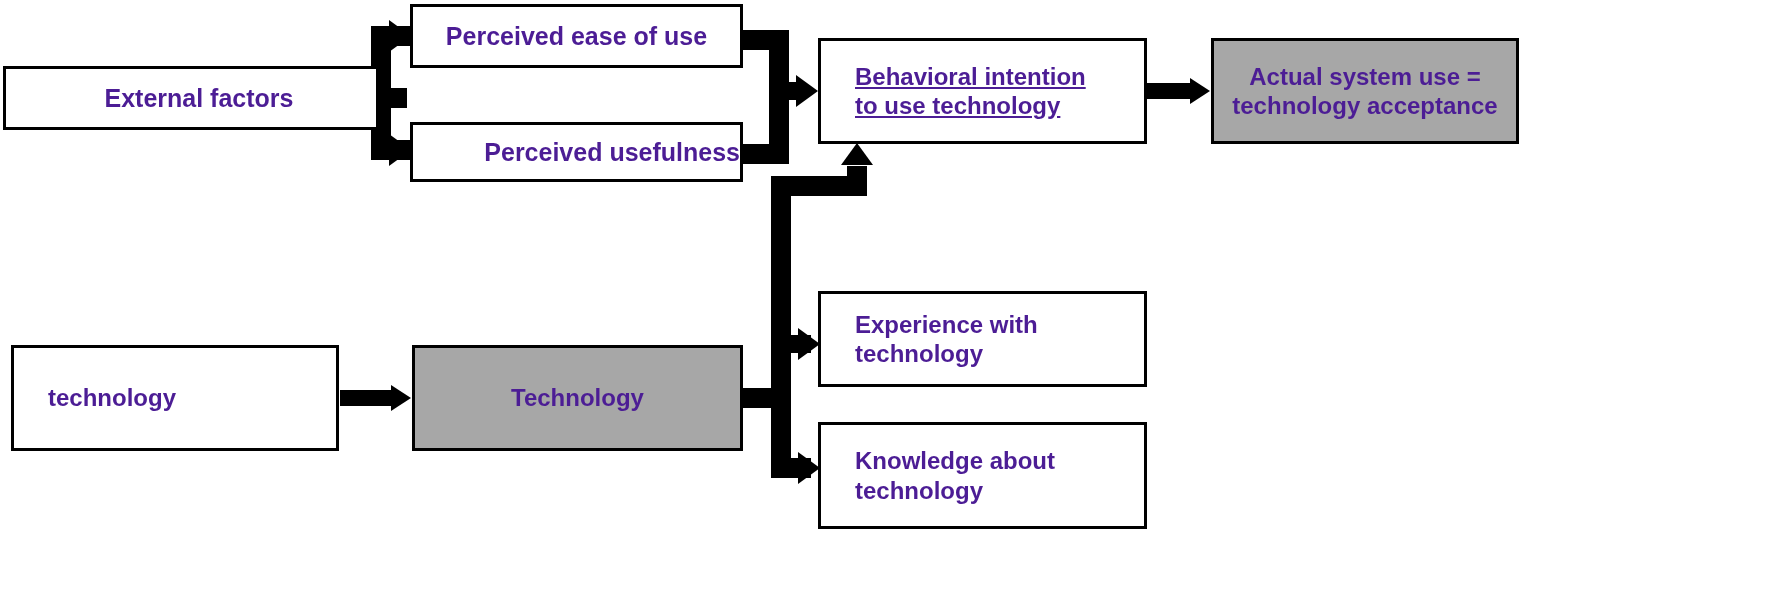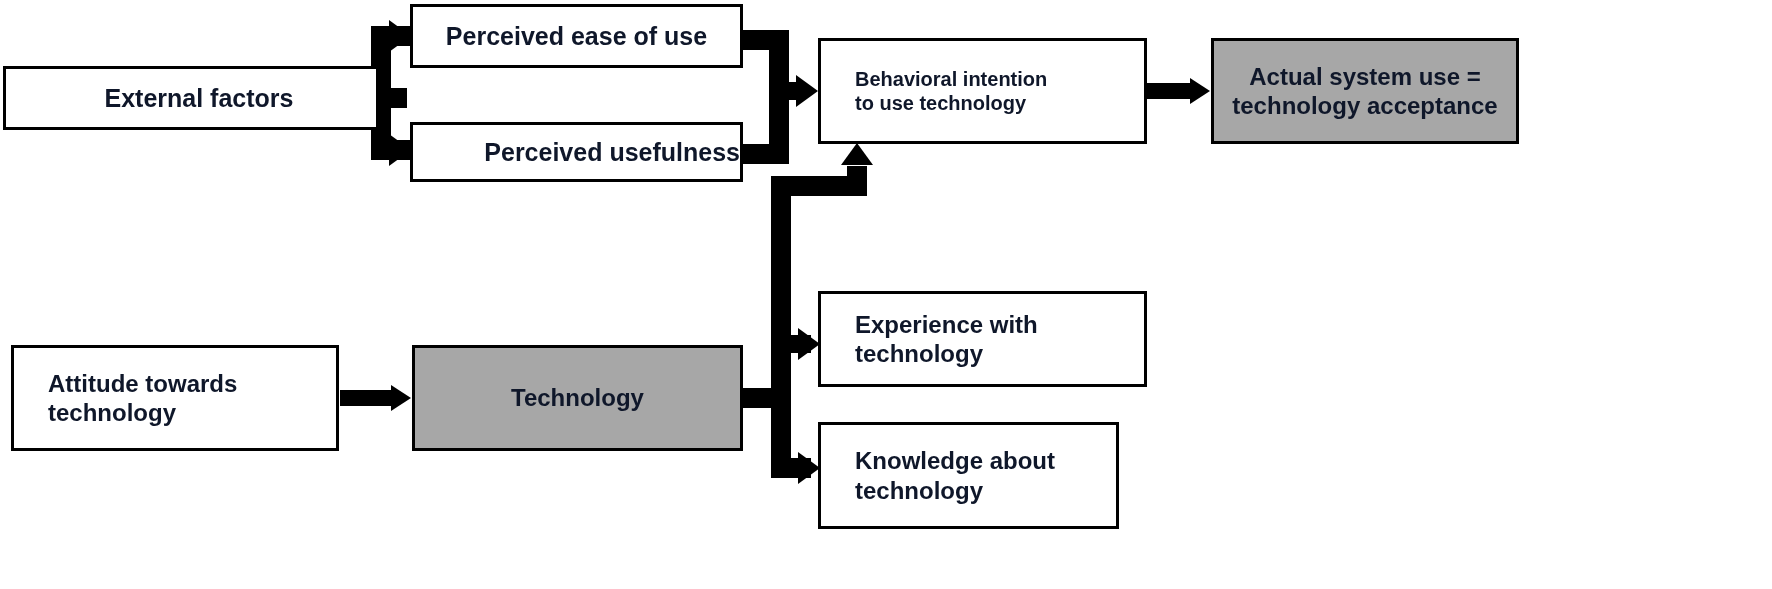--- a/index.html
+++ b/index.html
@@ -20,37 +20,37 @@
     box-sizing: border-box;
     border: 3px solid #000000;
     background: #ffffff;
     display: flex;
     align-items: center;
     z-index: 5;
   }
   .node.shaded { background: #a7a7a7; }
   .node .label {
     font-weight: bold;
-    color: #0f172a;
+    color: #4c1d95;
     line-height: 1.22;
     width: 100%;
   }
   .node.center .label { text-align: center; }
   .node.leftalign .label { text-align: left; padding-left: 34px; }
 
   
   #node-external-factors   { left: 3px;    top: 66px;  width: 376px; height: 64px; padding-left: 16px;  }
   #node-perceived-ease     { left: 410px;  top: 4px;   width: 333px; height: 64px;  }
   #node-perceived-useful   { left: 410px;  top: 122px; width: 333px; height: 60px;  }
   #node-behavioral-intent  { left: 818px;  top: 38px;  width: 329px; height: 106px; }
   #node-actual-use         { left: 1211px; top: 38px;  width: 308px; height: 106px; }
   #node-attitude           { left: 11px;   top: 345px; width: 328px; height: 106px; }
   #node-tech-affinity      { left: 412px;  top: 345px; width: 331px; height: 106px; }
   #node-experience         { left: 818px;  top: 291px; width: 329px; height: 96px; }
-  #node-knowledge          { left: 818px;  top: 422px; width: 301px; height: 107px; }
+  #node-knowledge          { left: 818px;  top: 422px; width: 329px; height: 107px; }
 
   
   .bar {
     position: absolute;
     background: #000000;
     z-index: 2;
   }
   .arrowhead {
     position: absolute;
     width: 0;
@@ -116,36 +116,35 @@
 
   <div class="node center" id="node-perceived-ease">
     <div class="label" style="font-size:25px;">Perceived ease of use</div>
   </div>
 
   <div class="node center" id="node-perceived-useful">
     <div class="label" style="font-size:25px;text-align:right;">Perceived usefulness</div>
   </div>
 
   <div class="node leftalign" id="node-behavioral-intent">
-    <div class="label" style="font-size:20px;">
+    <div class="label" style="font-size:24px;text-decoration:underline;">
       <div>Behavioral intention</div>
       <div>to use technology</div>
     </div>
   </div>
 
   <div class="node center shaded" id="node-actual-use">
     <div class="label" style="font-size:24px;">
       <div>Actual system use =</div>
       <div>technology acceptance</div>
     </div>
   </div>
 
   <div class="node leftalign" id="node-attitude">
     <div class="label" style="font-size:24px;">
-      <div>Attitude towards</div>
       <div>technology</div>
     </div>
   </div>
 
   <div class="node center shaded" id="node-tech-affinity">
     <div class="label" style="font-size:24px;">
       <div>Technology</div>
     </div>
   </div>
 

